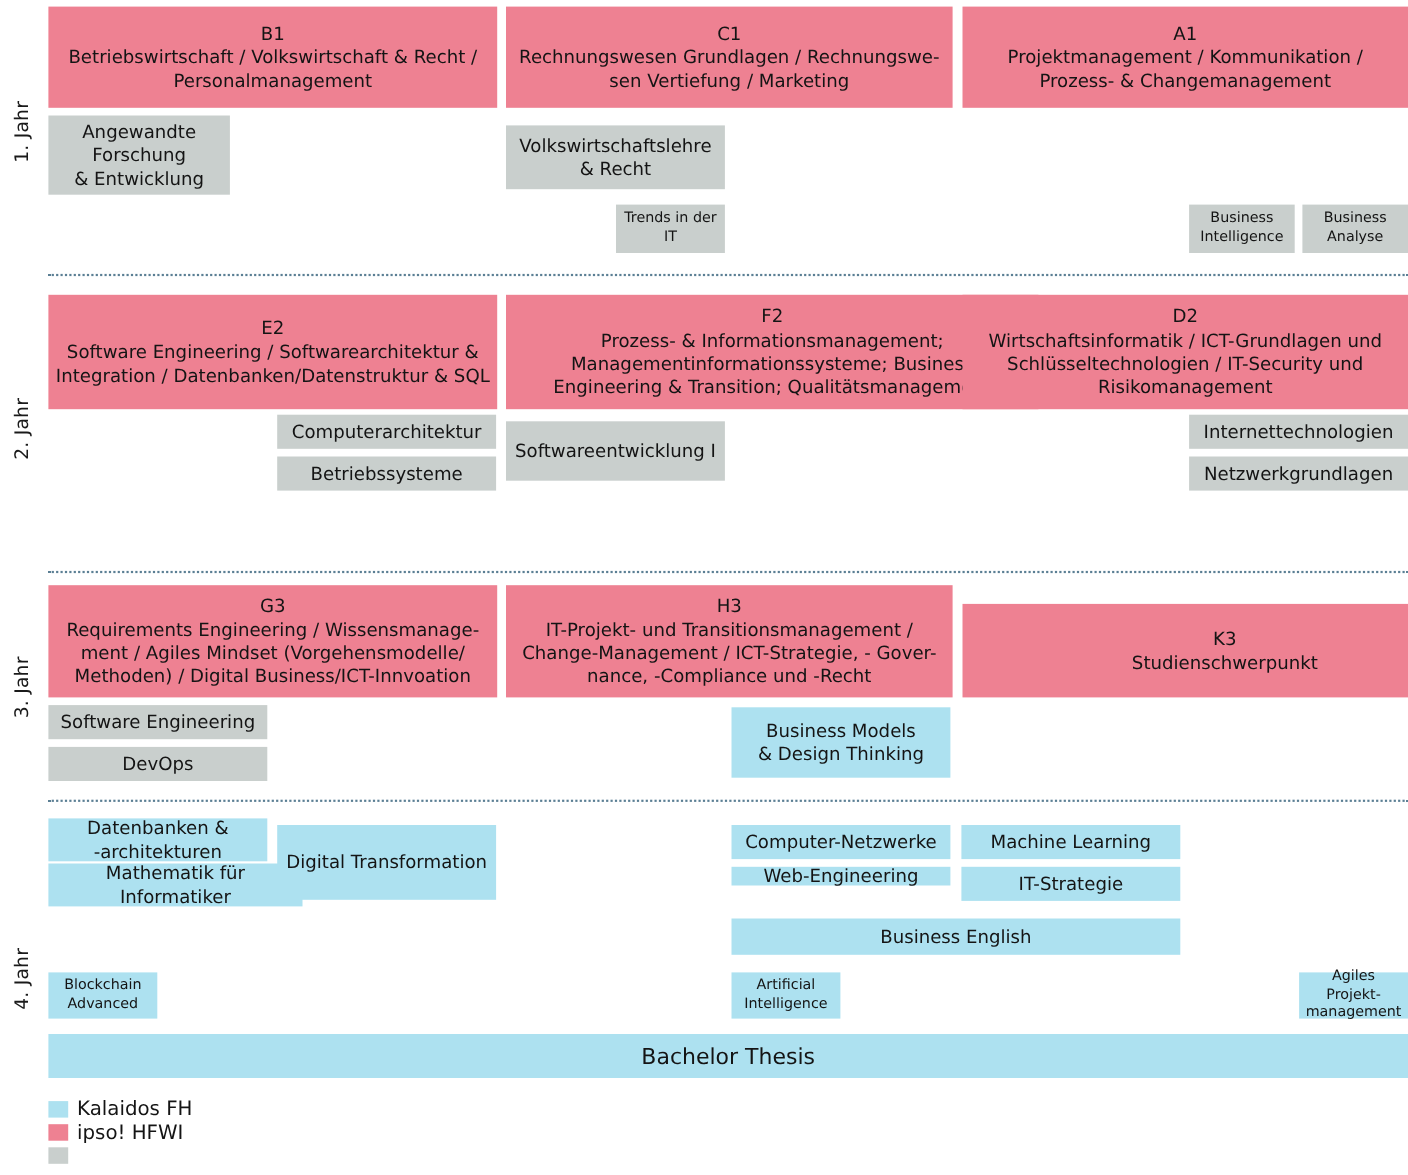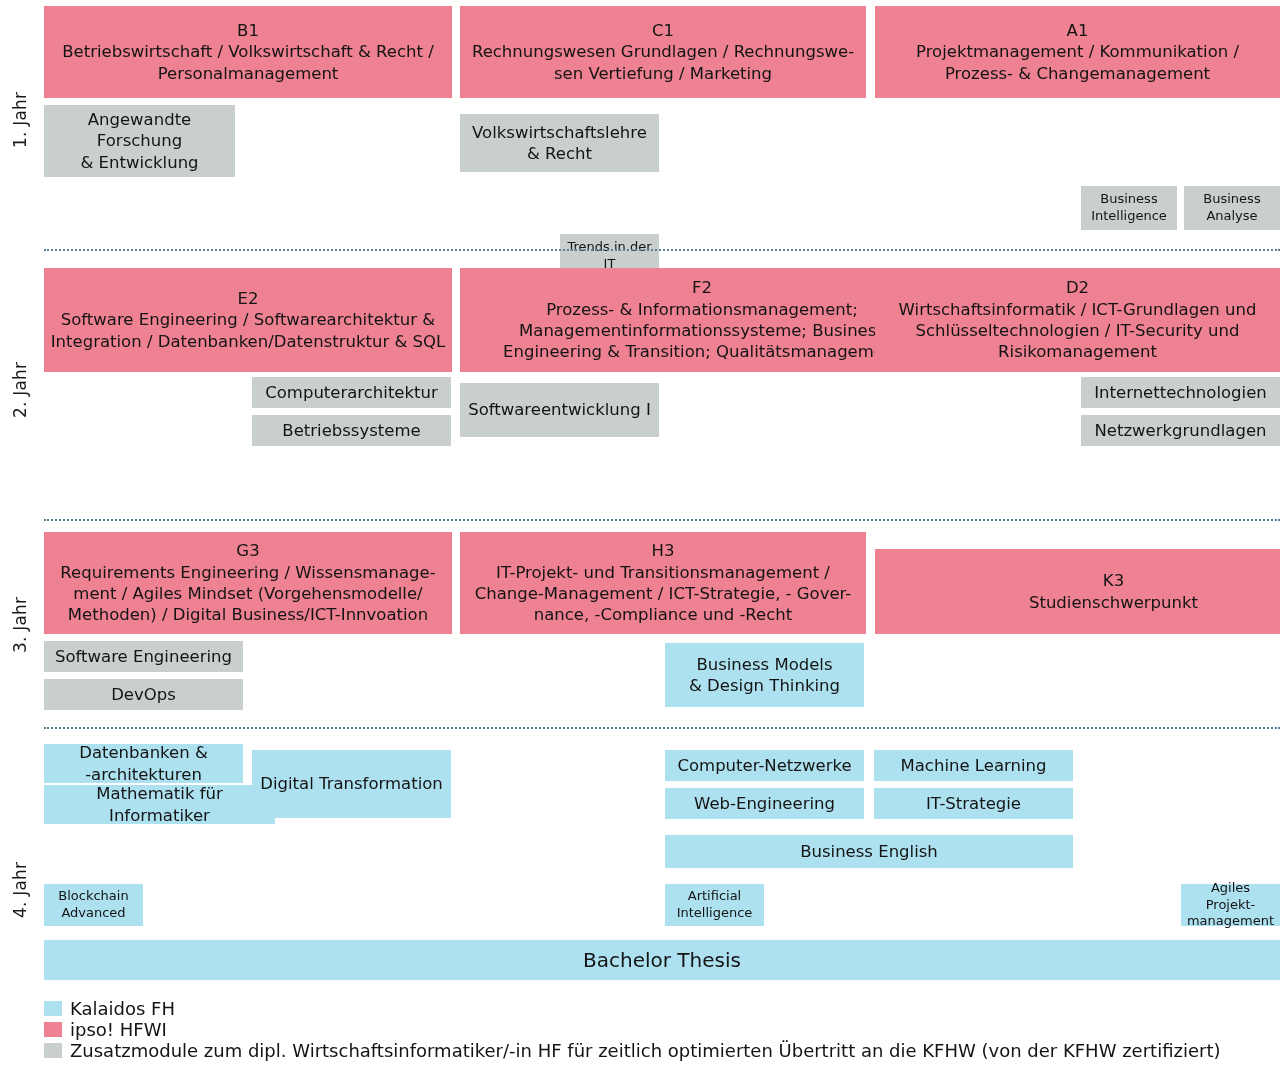--- a/index.html
+++ b/index.html
@@ -79,28 +79,28 @@
     <span>Rechnungswesen Grundlagen / Rechnungswe-
 sen Vertiefung / Marketing</span>
   </div>
 
   <div class="box pink fs-main" style="left:875px;top:6px;width:405px;height:92px;flex-direction:column;">
     <span>A1</span>
     <span>Projektmanagement / Kommunikation /
 Prozess- &amp; Changemanagement</span>
   </div>
 
-  <div class="box gray fs-sub" style="left:44px;top:105px;width:191px;height:72px;">Angewandte
+  <div class="box gray fs-sub" style="left:44px;top:105px;width:165px;height:72px;">Angewandte
 Forschung
 &amp; Entwicklung</div>
 
   <div class="box gray fs-sub" style="left:460px;top:114px;width:199px;height:58px;">Volkswirtschaftslehre
 &amp; Recht</div>
 
-  <div class="box gray fs-small" style="left:560px;top:186px;width:99px;height:44px;margin-top:48px;">Trends in der
+  <div class="box gray fs-small" style="left:560px;top:186px;width:99px;height:44px;">Trends in der
 IT</div>
 
   <div class="box gray fs-small" style="left:1081px;top:186px;width:96px;height:44px;">Business
 Intelligence</div>
 
   <div class="box gray fs-small" style="left:1184px;top:186px;width:96px;height:44px;">Business
 Analyse</div>
 
   <div class="divider" style="top:249px;"></div>
 
@@ -169,21 +169,21 @@
 
   <div class="box blue fs-sub" style="left:44px;top:785px;width:231px;height:39px;">Mathematik für
 Informatiker</div>
 
   <div class="box blue fs-sub" style="left:252px;top:750px;width:199px;height:68px;">Digital Transformation</div>
 
   <div class="box blue fs-sub" style="left:874px;top:750px;width:199px;height:31px;">Machine Learning</div>
 
   <div class="box blue fs-sub" style="left:665px;top:750px;width:199px;height:31px;">Computer-Netzwerke</div>
 
-  <div class="box blue fs-sub" style="left:665px;top:788px;width:199px;height:31px;">Web-Engineering</div>
+  <div class="box blue fs-sub" style="left:665px;top:788px;width:199px;height:17px;">Web-Engineering</div>
 
   <div class="box blue fs-sub" style="left:874px;top:788px;width:199px;height:31px;">IT-Strategie</div>
 
   <div class="box blue fs-sub" style="left:665px;top:835px;width:408px;height:33px;">Business English</div>
 
   <div class="box blue fs-small" style="left:44px;top:884px;width:99px;height:42px;">Blockchain
 Advanced</div>
 
   <div class="box blue fs-small" style="left:665px;top:884px;width:99px;height:42px;">Artificial
 Intelligence</div>
@@ -197,17 +197,16 @@
     <div class="legend-row">
       <span class="swatch" style="background:#ade1f0;"></span>
       <span class="legend-txt">Kalaidos FH</span>
     </div>
     <div class="legend-row">
       <span class="swatch" style="background:#ee8192;"></span>
       <span class="legend-txt">ipso! HFWI</span>
     </div>
     <div class="legend-row">
       <span class="swatch" style="background:#c9cfcd;"></span>
-      <span class="legend-txt">Zusatzmodule zum dipl. Wirtschaftsinformatiker/-in HF für zeitlich optimierten Übertritt an die KFHW (von der KFHW zertifiziert)</span>
     </div>
   </div>
 
 </div>
 
 </body></html>

